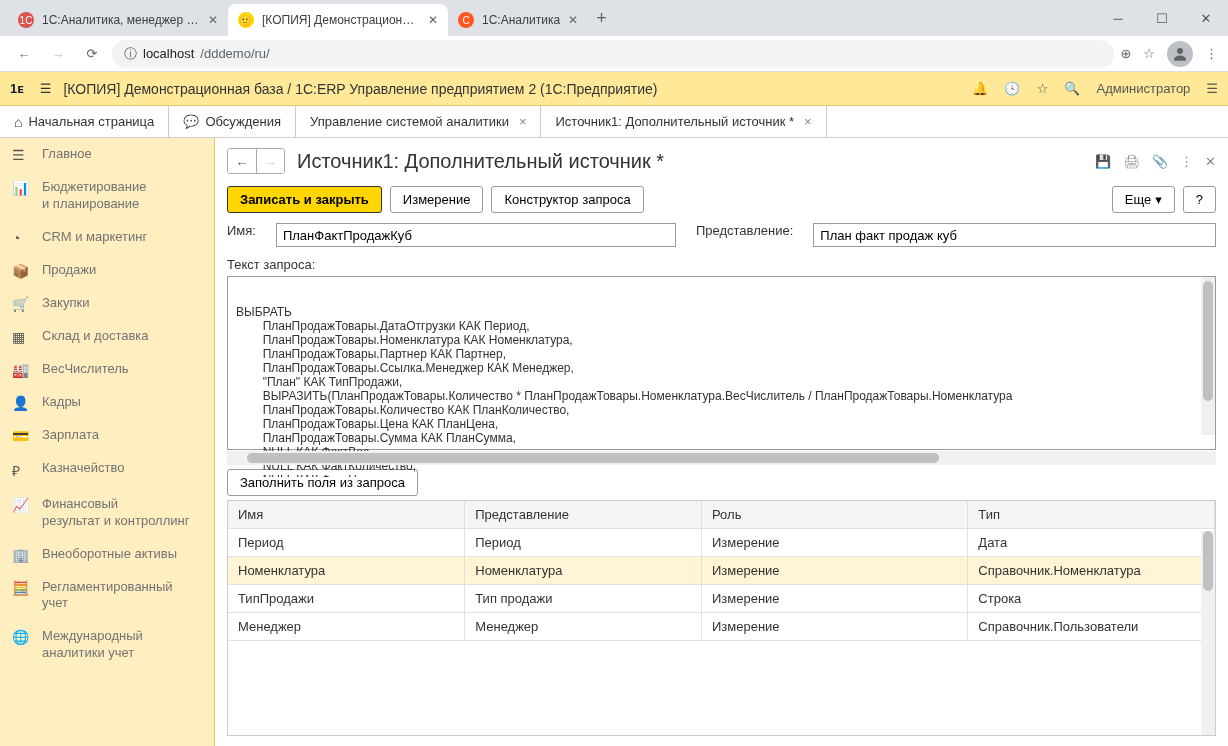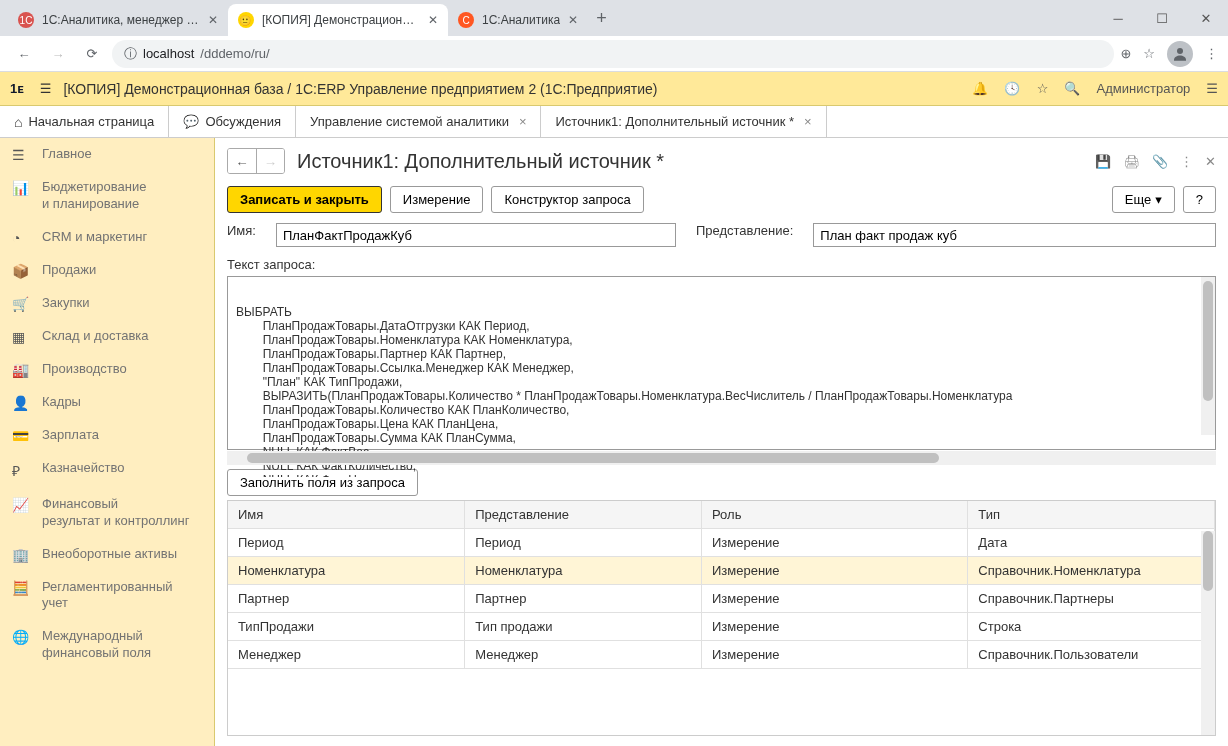--- a/index.html
+++ b/index.html
@@ -189,21 +189,21 @@
     <div class="sidebar-item">
         <span class="s-icon">🛒</span>
         <span class="s-label">Закупки</span>
       </div>
     <div class="sidebar-item">
         <span class="s-icon">▦</span>
         <span class="s-label">Склад и доставка</span>
       </div>
     <div class="sidebar-item">
         <span class="s-icon">🏭</span>
-        <span class="s-label">Производство</span>
+        <span class="s-label">ВесЧислитель</span>
       </div>
     <div class="sidebar-item">
         <span class="s-icon">👤</span>
         <span class="s-label">Кадры</span>
       </div>
     <div class="sidebar-item">
         <span class="s-icon">💳</span>
         <span class="s-label">Зарплата</span>
       </div>
     <div class="sidebar-item">
@@ -220,21 +220,21 @@
         <span class="s-label">Внеоборотные активы</span>
       </div>
     <div class="sidebar-item">
         <span class="s-icon">🧮</span>
         <span class="s-label" style="white-space:pre-line;">Регламентированный
 учет</span>
       </div>
     <div class="sidebar-item">
         <span class="s-icon">🌐</span>
         <span class="s-label" style="white-space:pre-line;">Международный
-финансовый поля</span>
+аналитики учет</span>
       </div>
   </div>
 
   <div class="content">
 
     <div class="content-header">
       <div class="nav-arrows">
         <button>←</button>
         <button style="color:#ccc;">→</button>
       </div>
@@ -310,26 +310,20 @@
               <td>Измерение</td>
               <td>Дата</td>
             </tr>
             <tr class="highlight">
               <td>Номенклатура</td>
               <td>Номенклатура</td>
               <td>Измерение</td>
               <td>Справочник.Номенклатура</td>
             </tr>
             <tr>
-              <td>Партнер</td>
-              <td>Партнер</td>
-              <td>Измерение</td>
-              <td>Справочник.Партнеры</td>
-            </tr>
-            <tr>
               <td>ТипПродажи</td>
               <td>Тип продажи</td>
               <td>Измерение</td>
               <td>Строка</td>
             </tr>
             <tr>
               <td>Менеджер</td>
               <td>Менеджер</td>
               <td>Измерение</td>
               <td>Справочник.Пользователи</td>

